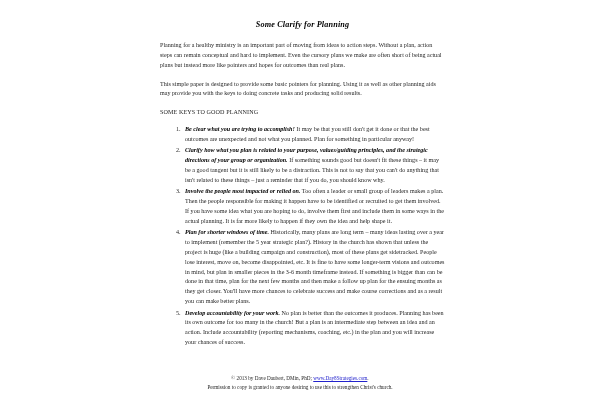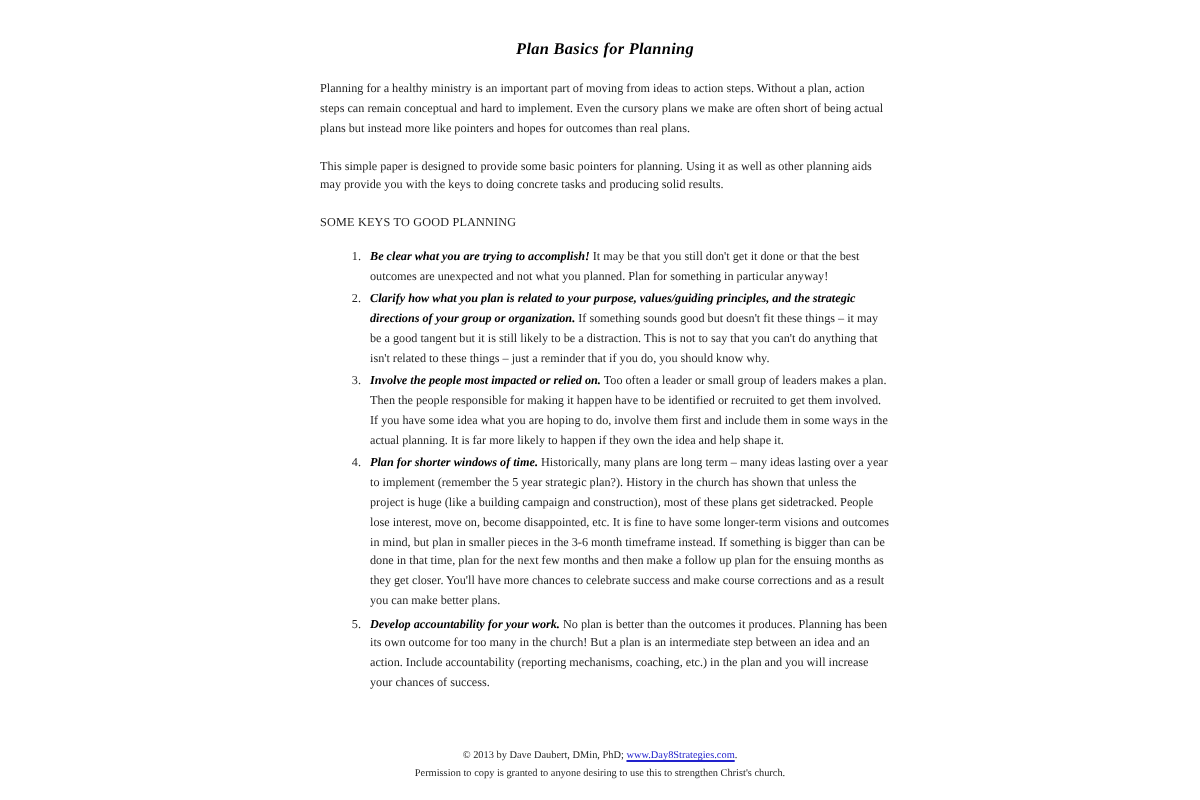--- a/index.html
+++ b/index.html
@@ -81,21 +81,21 @@
   .footer .link {
     color: #2222cc;
     text-decoration: underline;
   }
 </style>
 </head>
 <body>
 
 <div class="page">
 
-  <div class="doc-title">Plan Basics for Planning</div>
+  <div class="doc-title">Some Clarify for Planning</div>
 
   <p class="body-para">Planning for a healthy ministry is an important part of moving from ideas to action steps. Without a plan, action steps can remain conceptual and hard to implement. Even the cursory plans we make are often short of being actual plans but instead more like pointers and hopes for outcomes than real plans.</p>
 
   <p class="body-para">This simple paper is designed to provide some basic pointers for planning. Using it as well as other planning aids may provide you with the keys to doing concrete tasks and producing solid results.</p>
 
   <div class="section-heading">SOME KEYS TO GOOD PLANNING</div>
 
   <ol class="keys-list">
     <li>
       <span class="lead">Be clear what you are trying to accomplish!</span><span> It may be that you still don't get it done or that the best outcomes are unexpected and not what you planned. Plan for something in particular anyway!</span>

